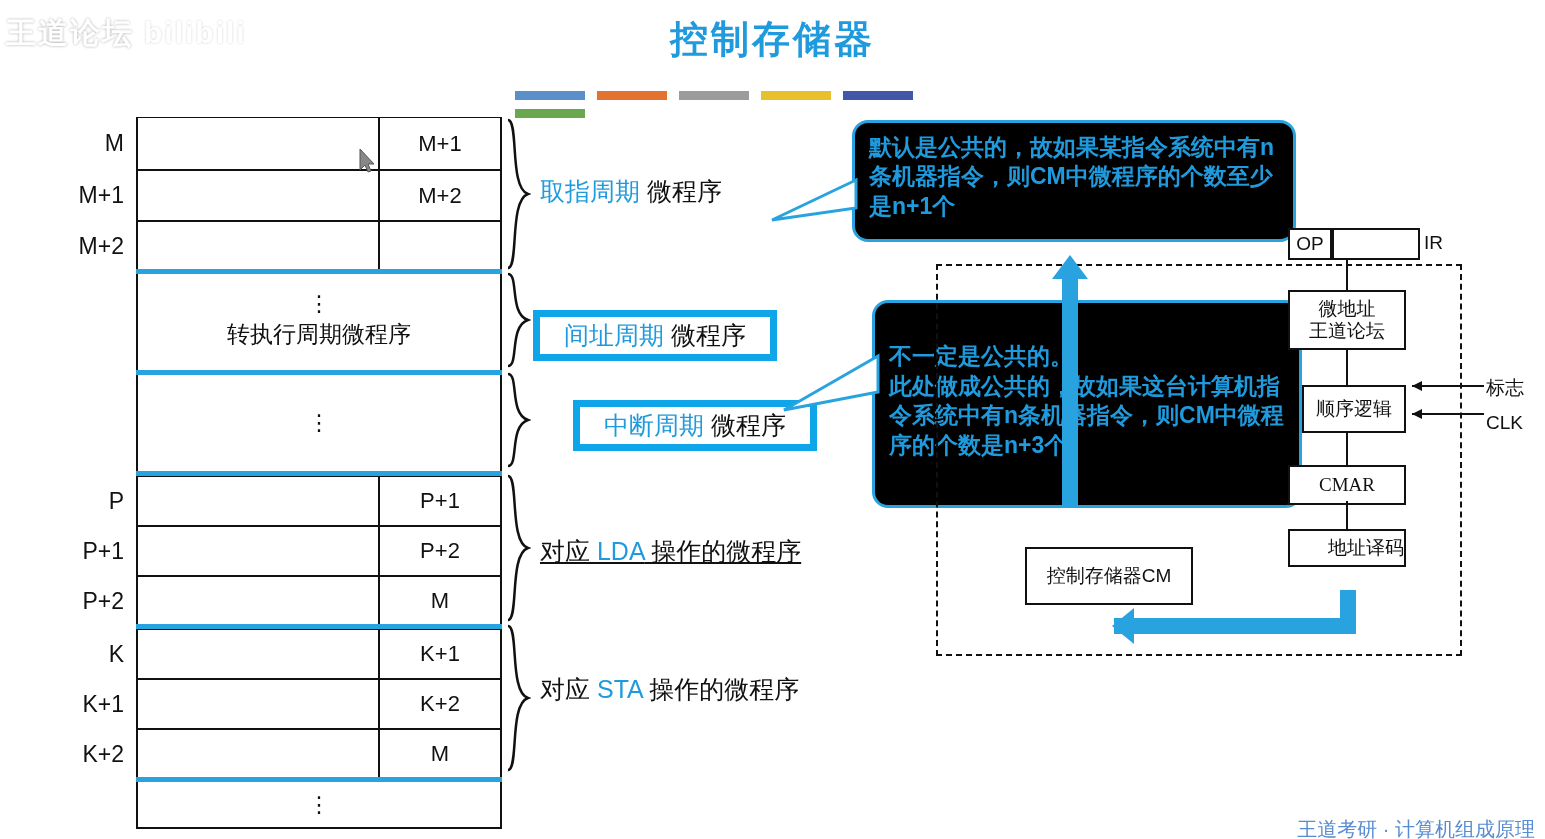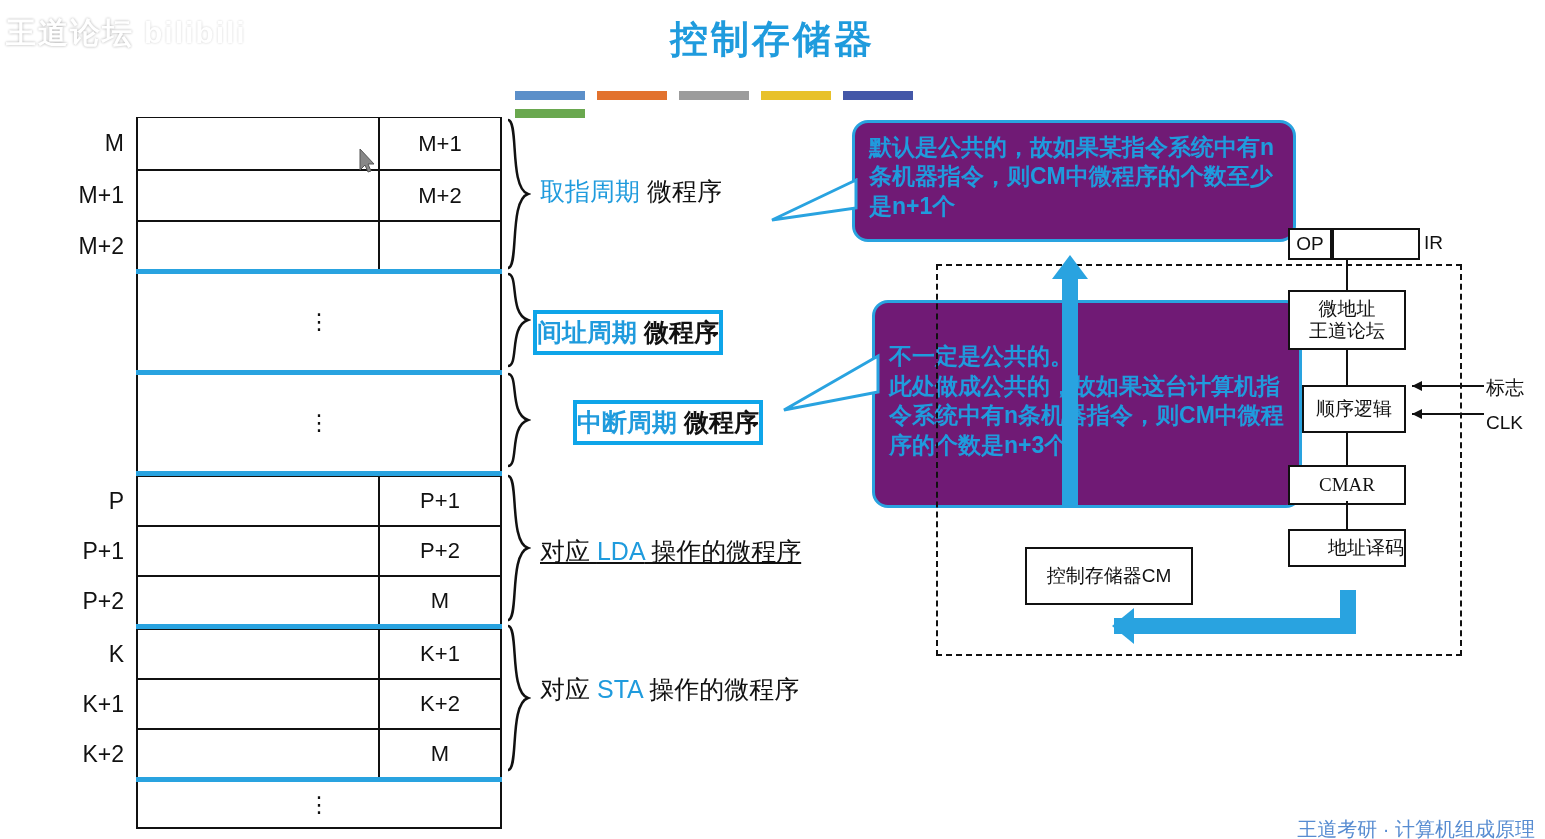--- a/index.html
+++ b/index.html
@@ -46,25 +46,25 @@
   .bigcell .dots{font-size:22px;line-height:18px;letter-spacing:0;color:#111;}
   .bigcell .txt{font-size:23px;color:#111;margin-top:6px;}
   .rowlabel{position:absolute;right:100%;margin-right:14px;white-space:nowrap;
         font-size:23px;color:#111;}
 
   
   .brace{position:absolute;font-size:0;}
   .brace svg{display:block;}
   .blabel{position:absolute;font-size:25px;color:#111;white-space:nowrap;}
   .blabel .hi{color:#1f9bdd;}
-  .boxed{border:4px solid #0ea5e9;padding:2px 0;background:#fff;font-weight:bold;}
+  .boxed{border:7px solid #0ea5e9;padding:2px 24px;background:#fff;}
 
   
   .callout{
-    position:absolute;border:3px solid #29a3e0;border-radius:16px;background:#701a75;
+    position:absolute;border:3px solid #29a3e0;border-radius:16px;background:#000000;
     color:#1f9bdd;font-weight:bold;font-size:23px;line-height:1.28;
     padding:10px 14px;box-sizing:border-box;
   }
 
   
   .dash{position:absolute;border:2px dashed #111;}
   .bx{position:absolute;border:2px solid #111;background:#fff;
       display:flex;align-items:center;justify-content:center;text-align:center;
       font-size:19px;color:#111;line-height:1.15;box-sizing:border-box;}
   .plain{position:absolute;font-size:19px;color:#111;white-space:nowrap;}
@@ -100,20 +100,21 @@
   <div class="trow" style="top:104px;height:50px;">
     <span class="rowlabel" style="top:11px;">M+2</span>
     <div class="cell-left"></div>
     <div class="cell-right"></div>
   </div>
 
   <div class="blue-sep" style="top:152px;"></div>
 
   <div class="bigcell" style="top:157px;height:96px;">
     <div class="dots">⋮</div>
+    <div class="txt">转执行周期微程序</div>
   </div>
   <div class="blue-sep" style="top:253px;"></div>
 
   <div class="bigcell" style="top:258px;height:96px;">
     <div class="dots">⋮</div>
   </div>
   <div class="blue-sep" style="top:354px;"></div>
 
   <div class="trow" style="top:359px;height:50px;">
     <span class="rowlabel" style="top:11px;">P</span>

